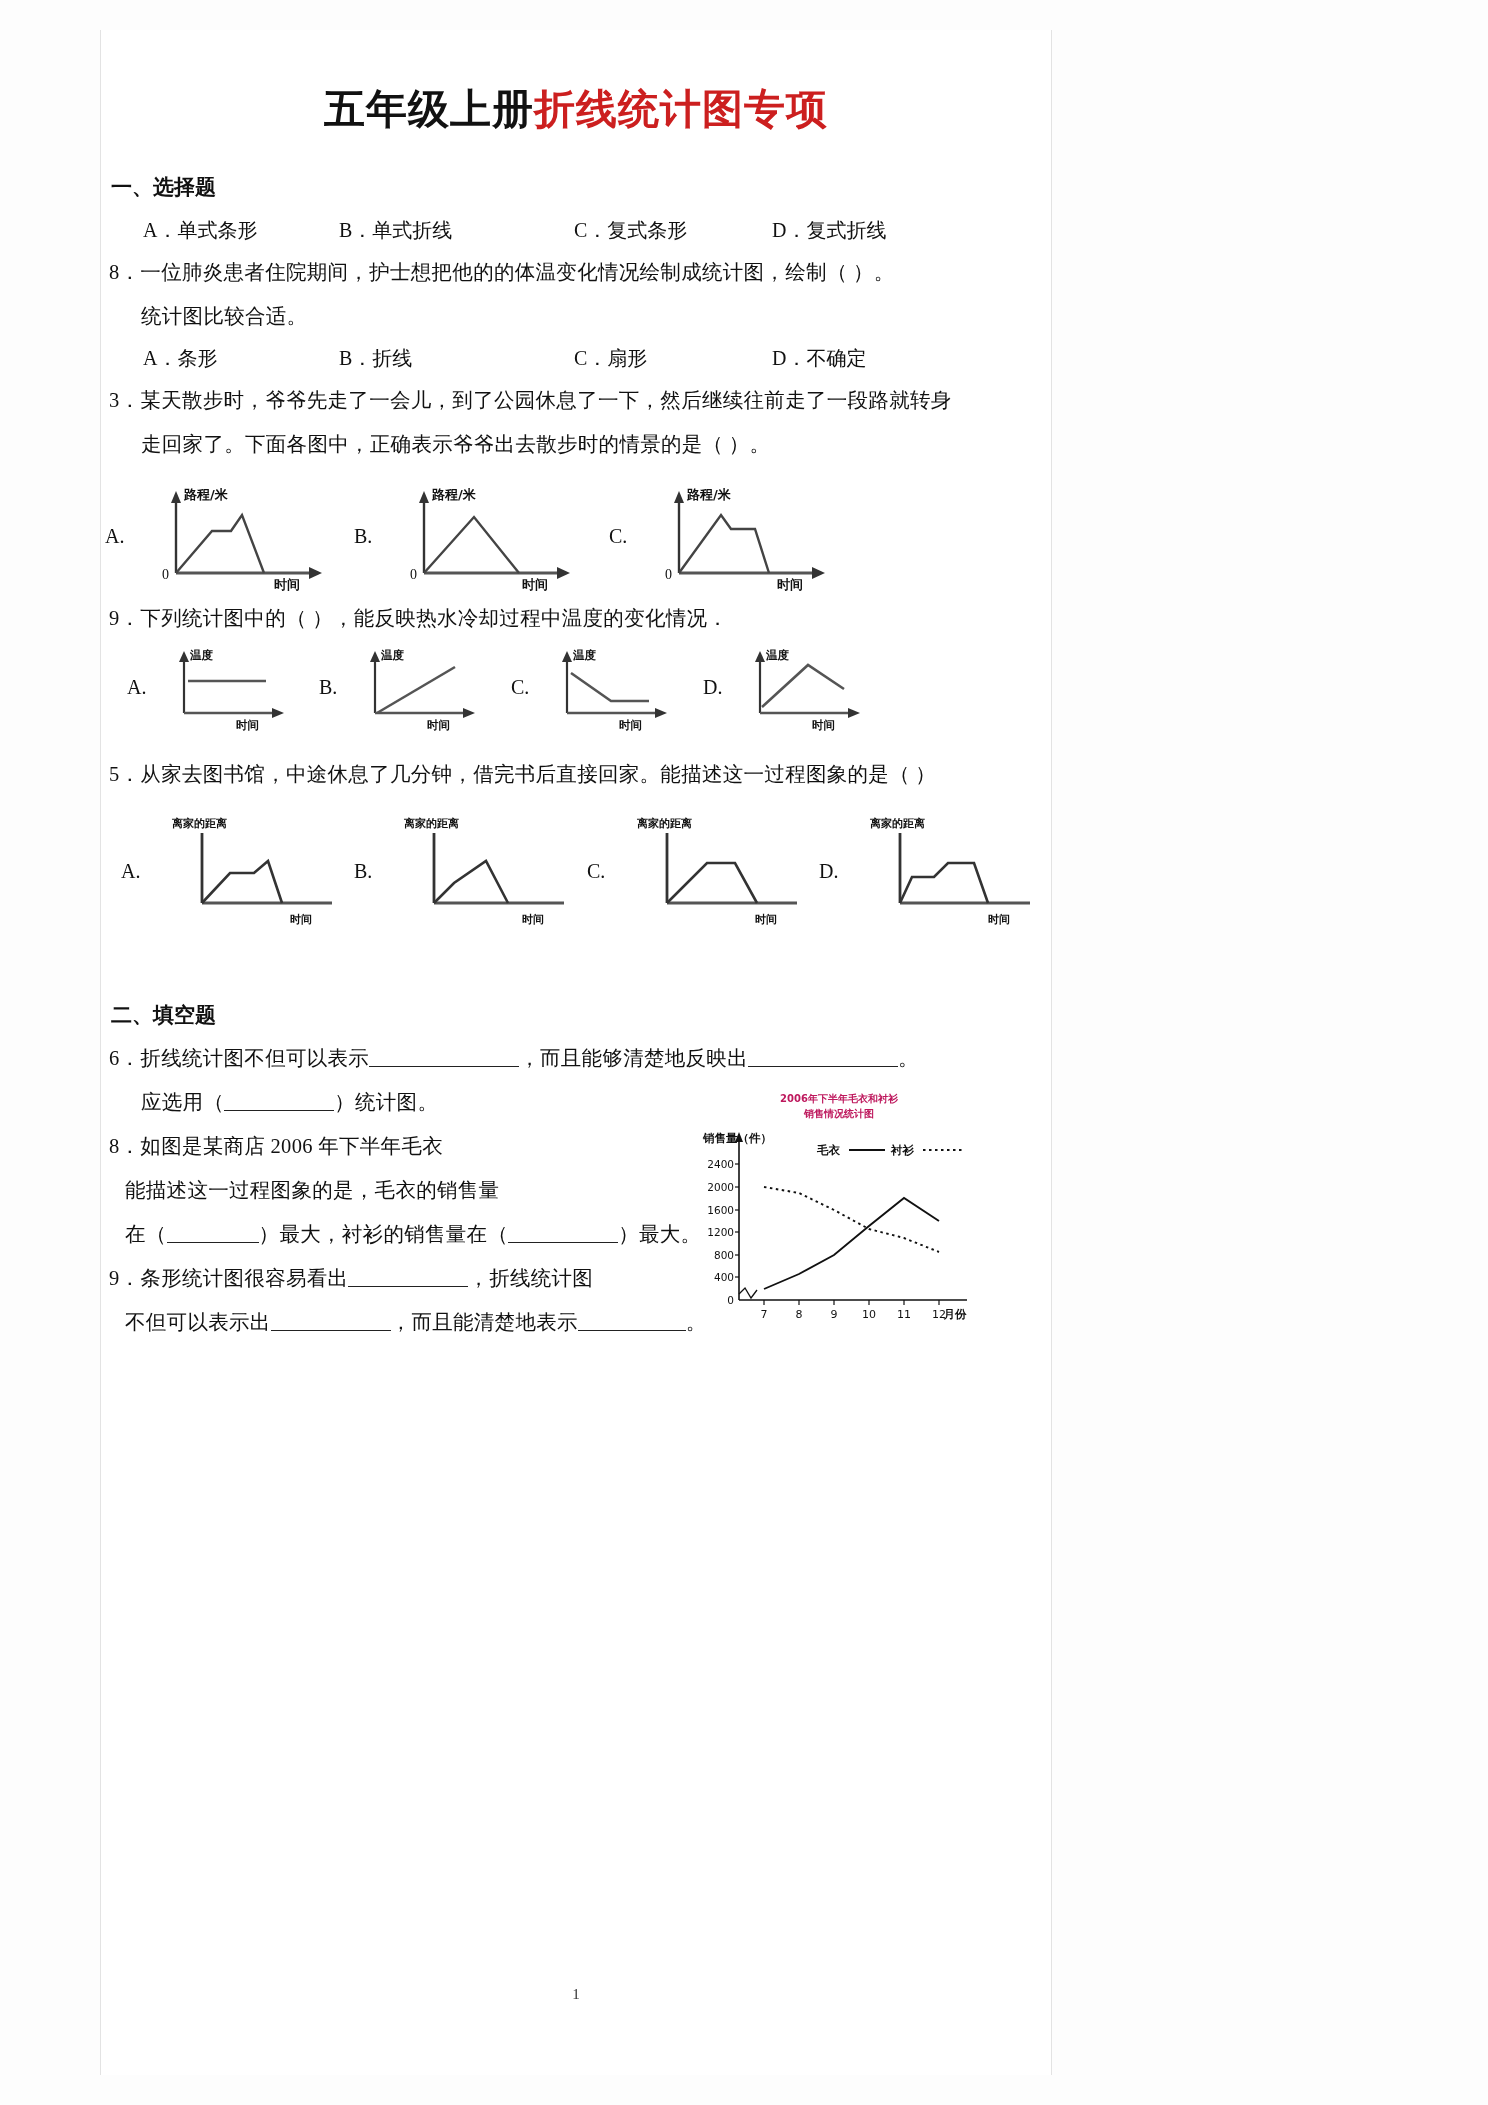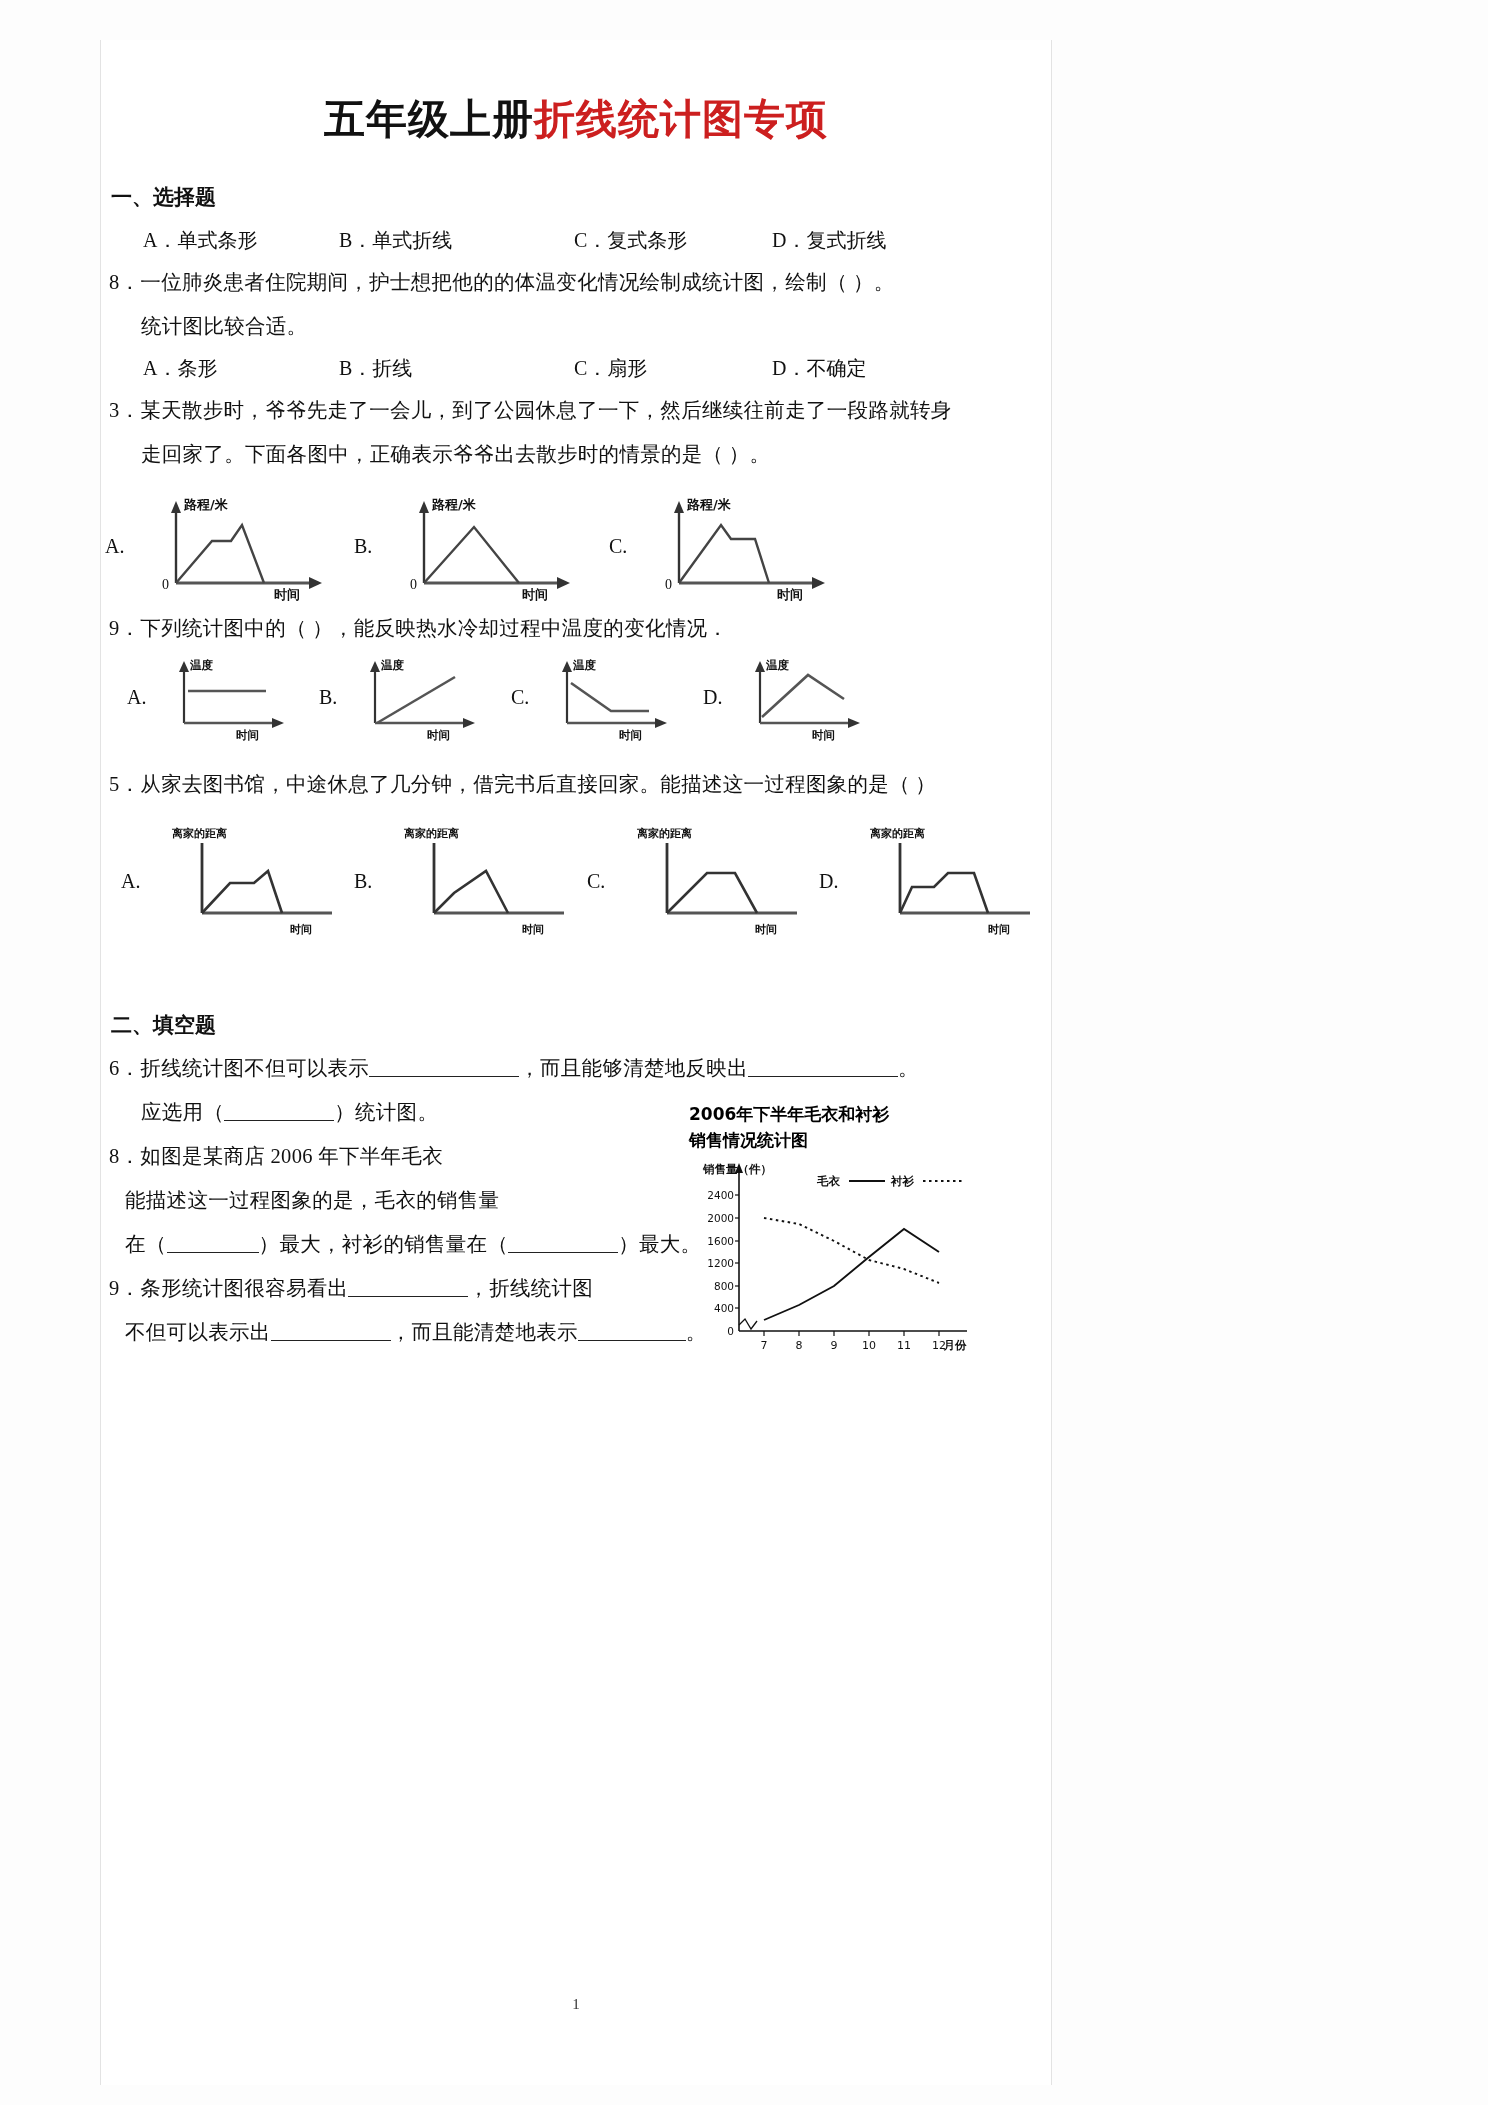--- a/index.html
+++ b/index.html
@@ -6,21 +6,21 @@
   body {
     width: 1488px; height: 2105px;
     background: #fdfdfd;
     font-family: "Liberation Serif", "DejaVu Serif", serif;
     color: #111;
     position: relative;
     overflow: hidden;
   }
   .page {
     position: absolute;
-    left: 100px; top: 40px;
+    left: 100px; top: 30px;
     width: 952px;
     height: 2045px;
     background: #ffffff;
     border-left: 1px solid #e3e3e3;
     border-right: 1px solid #e3e3e3;
     padding: 0 0 0 0;
   }
   .title {
     text-align: center;
     font-family: "DejaVu Sans", sans-serif;
@@ -72,26 +72,26 @@
 
   
   .bottomwrap { position: relative; }
   .chartbox {
     position: absolute;
     left: 588px;
     top: 8px;
     width: 300px;
   }
   .chart-title {
-    text-align: left;
+    text-align: center;
     font-family: "DejaVu Sans", sans-serif;
-    font-size: 17px;
+    font-size: 10px;
     font-weight: 600;
     line-height: 1.55;
-    color: #000000;
+    color: #be185d;
   }
   .footer-page {
     position: absolute;
     bottom: 72px; left: 0; width: 100%;
     text-align: center;
     font-size: 15px;
     color: #333;
   }
 </style>
 </head>

